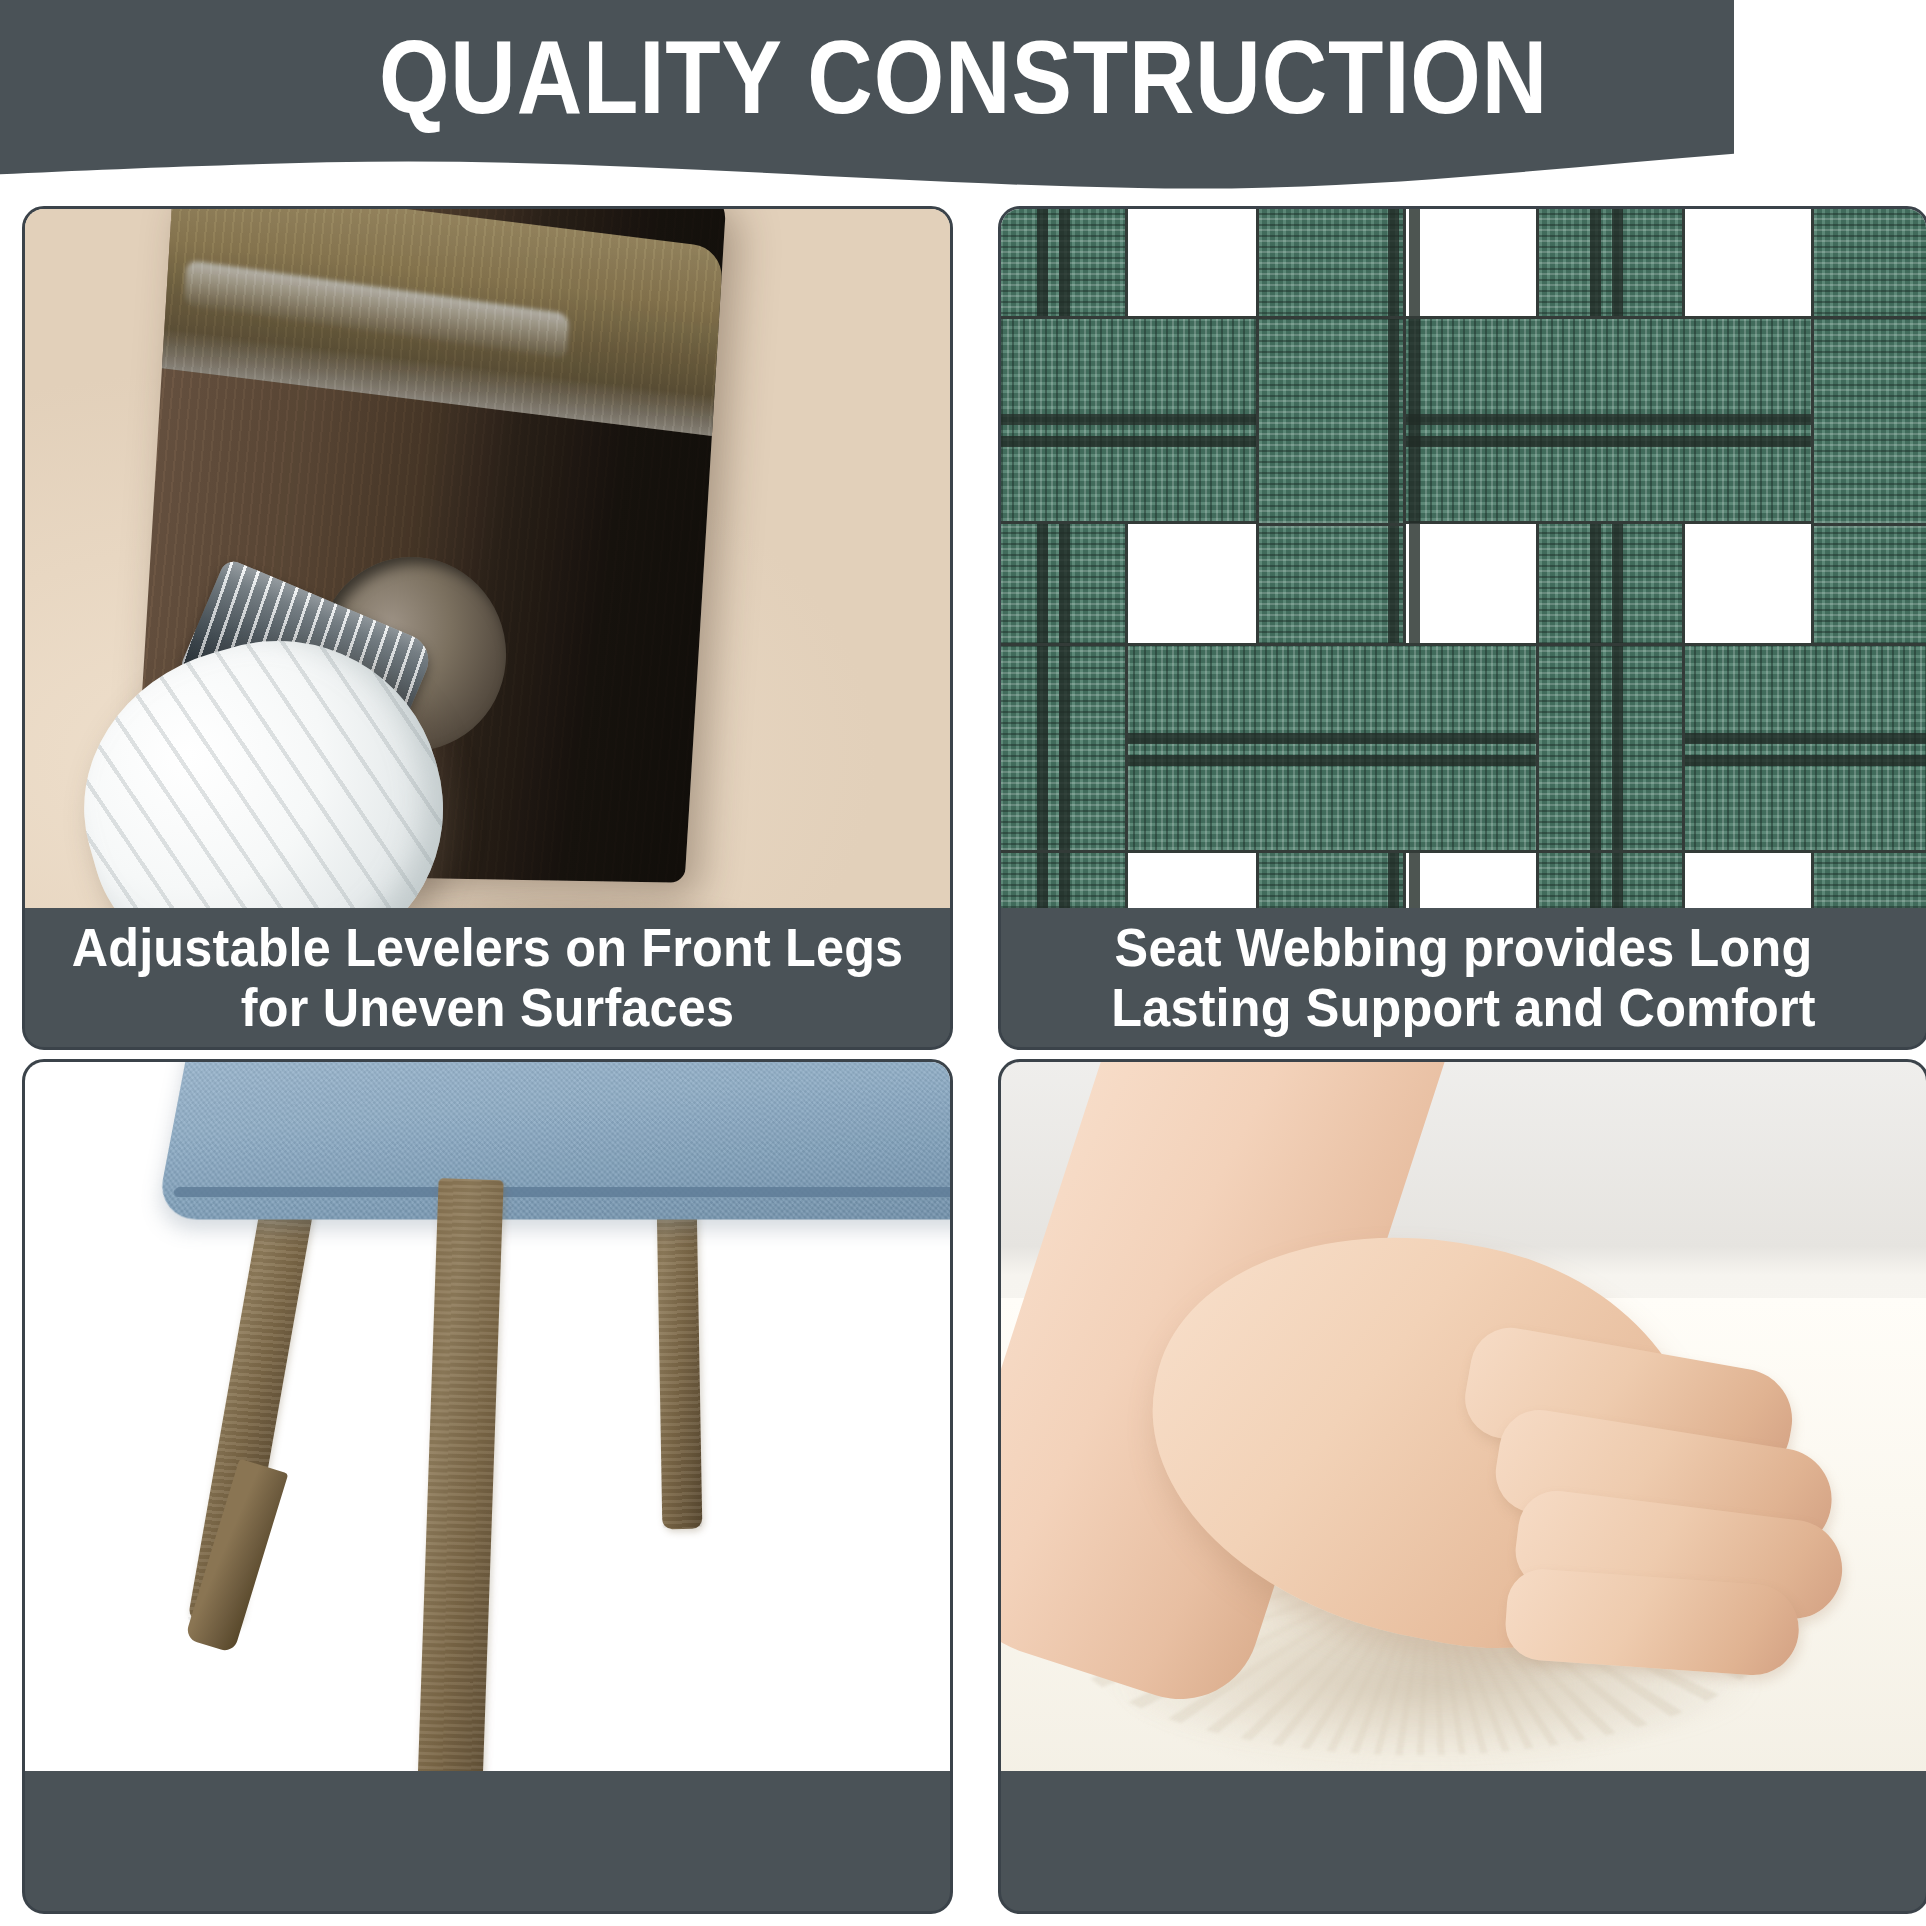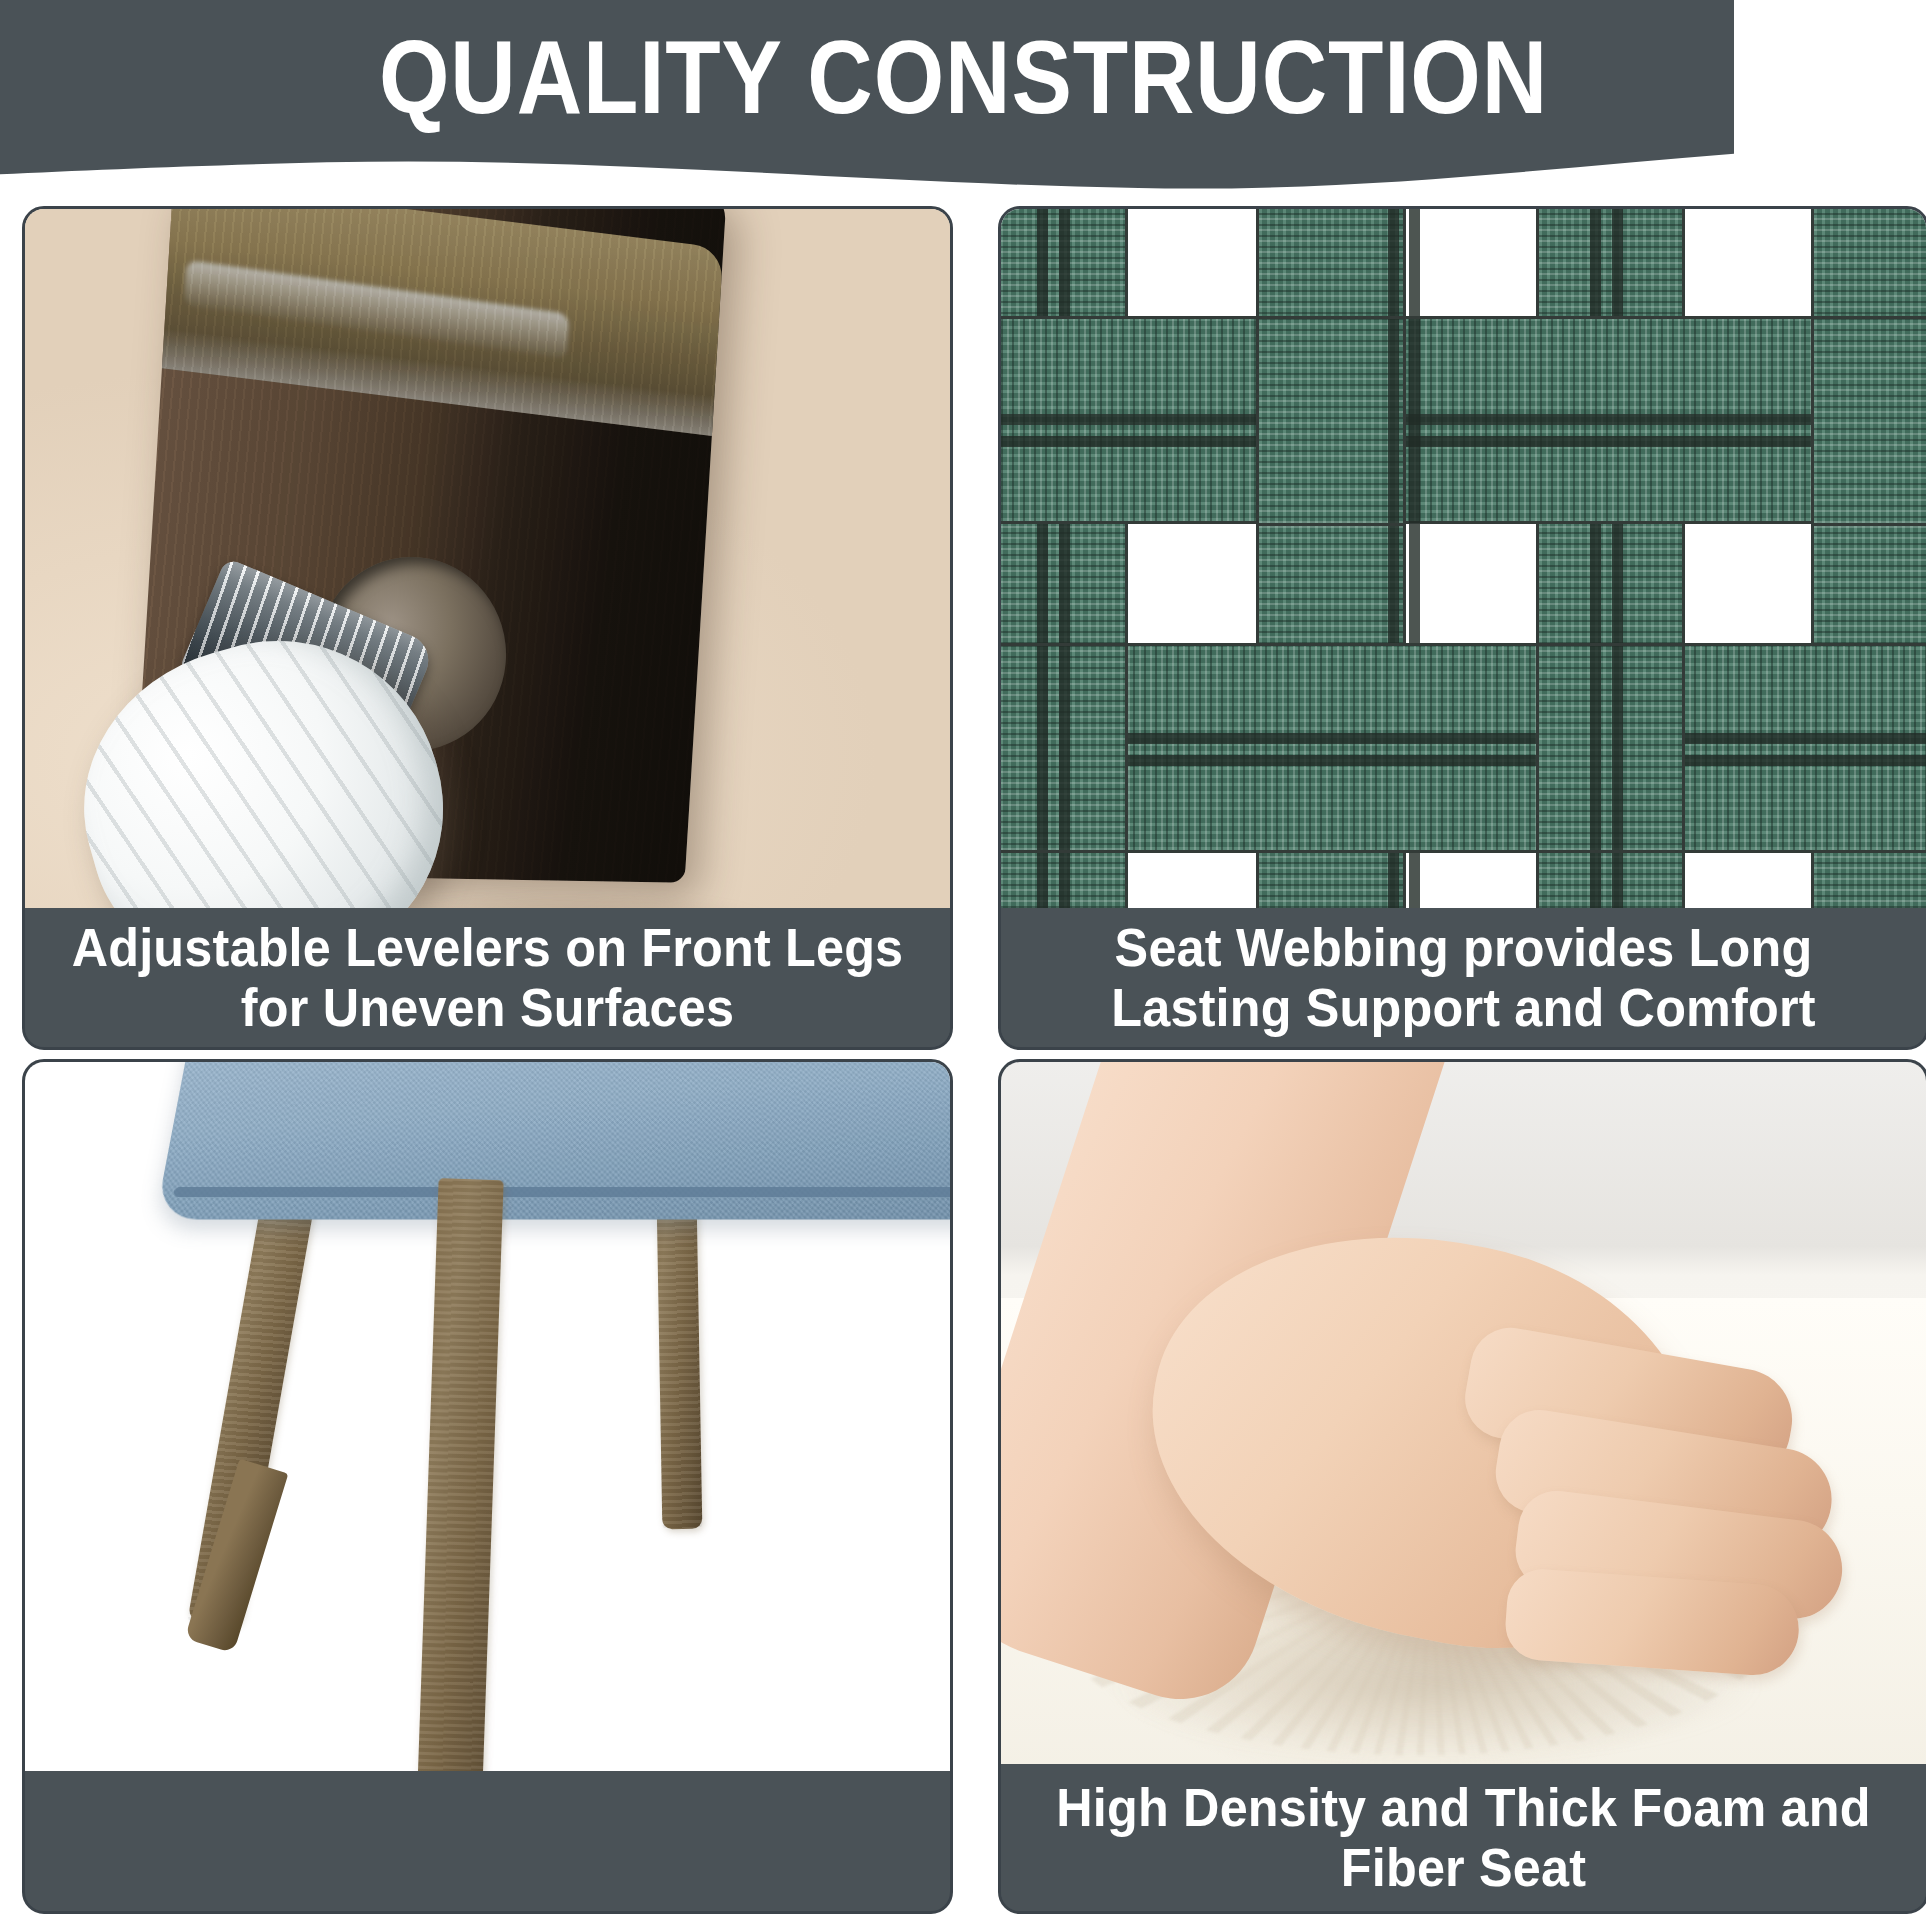--- a/index.html
+++ b/index.html
@@ -481,20 +481,17 @@
           <div class="foam-dimple"></div>
           <div class="hand-shadow"></div>
           <div class="hand-arm"></div>
           <div class="hand-palm"></div>
           <div class="finger f1"></div>
           <div class="finger f2"></div>
           <div class="finger f3"></div>
           <div class="finger f4"></div>
         </div>
       </div>
-      <div class="cell-caption">
-        <span>High Density and Thick Foam and Fiber Seat</span>
-      </div>
     </div>
 
   </div>
 </div>
 
 
 </body></html>

